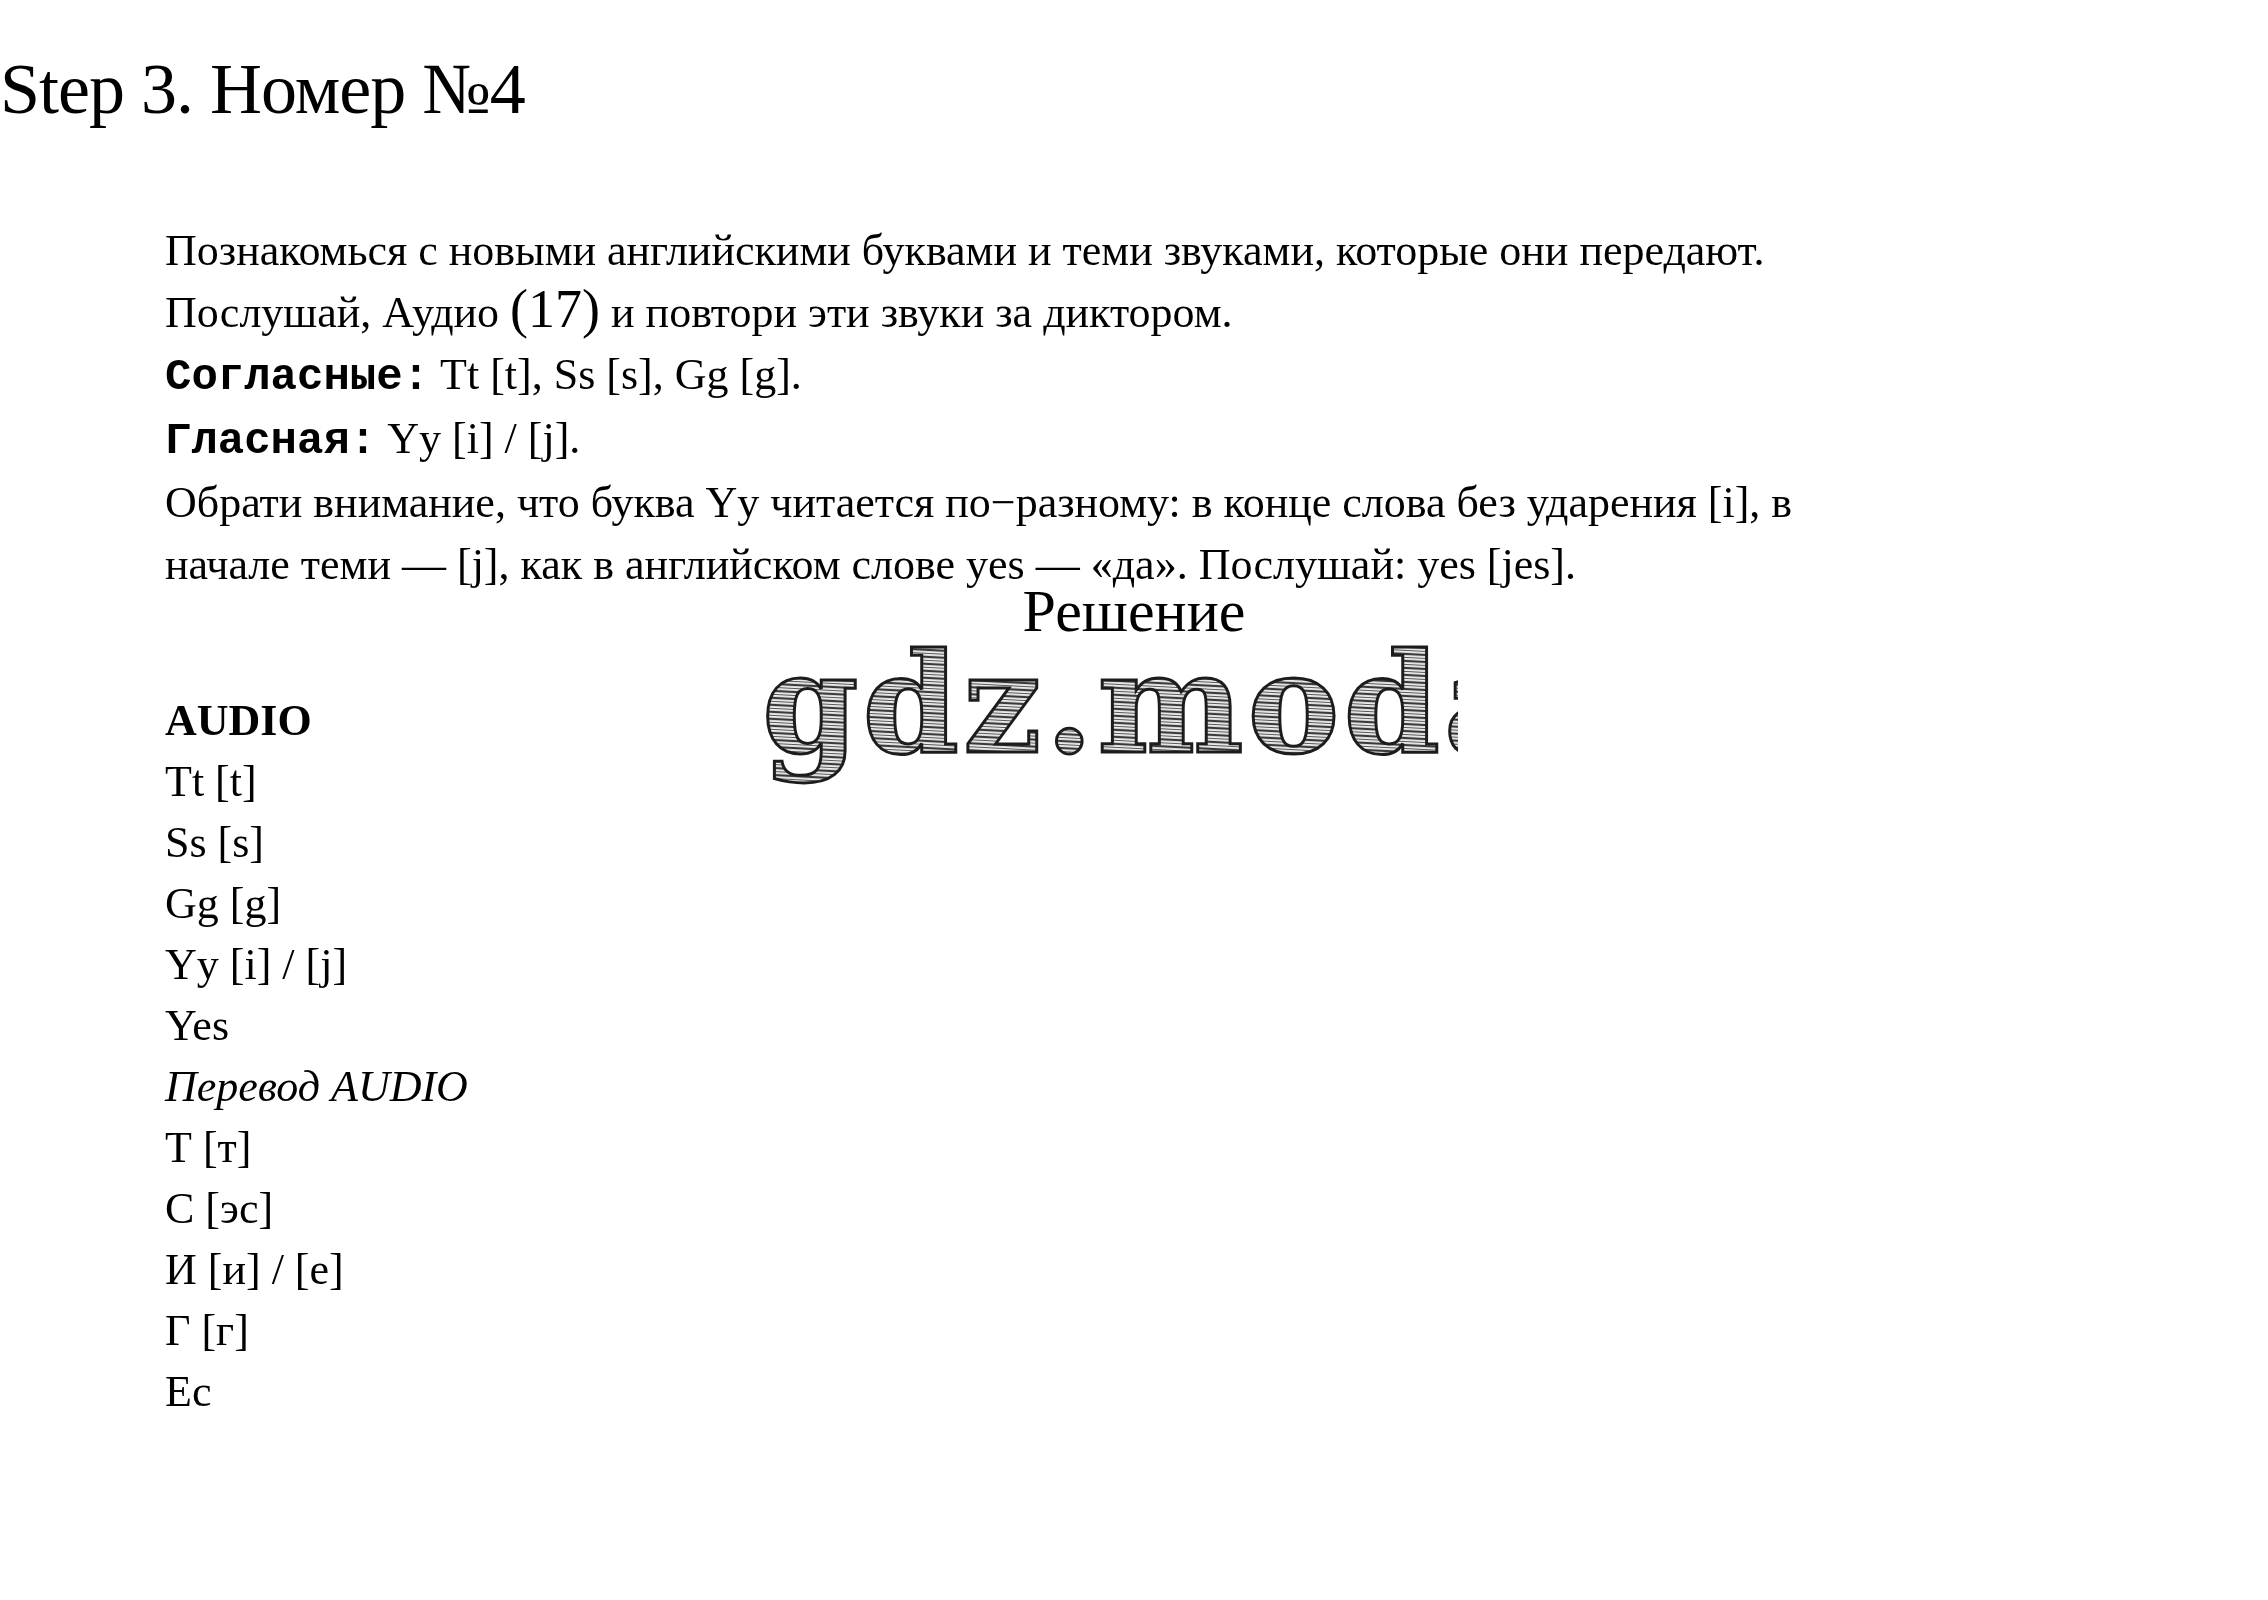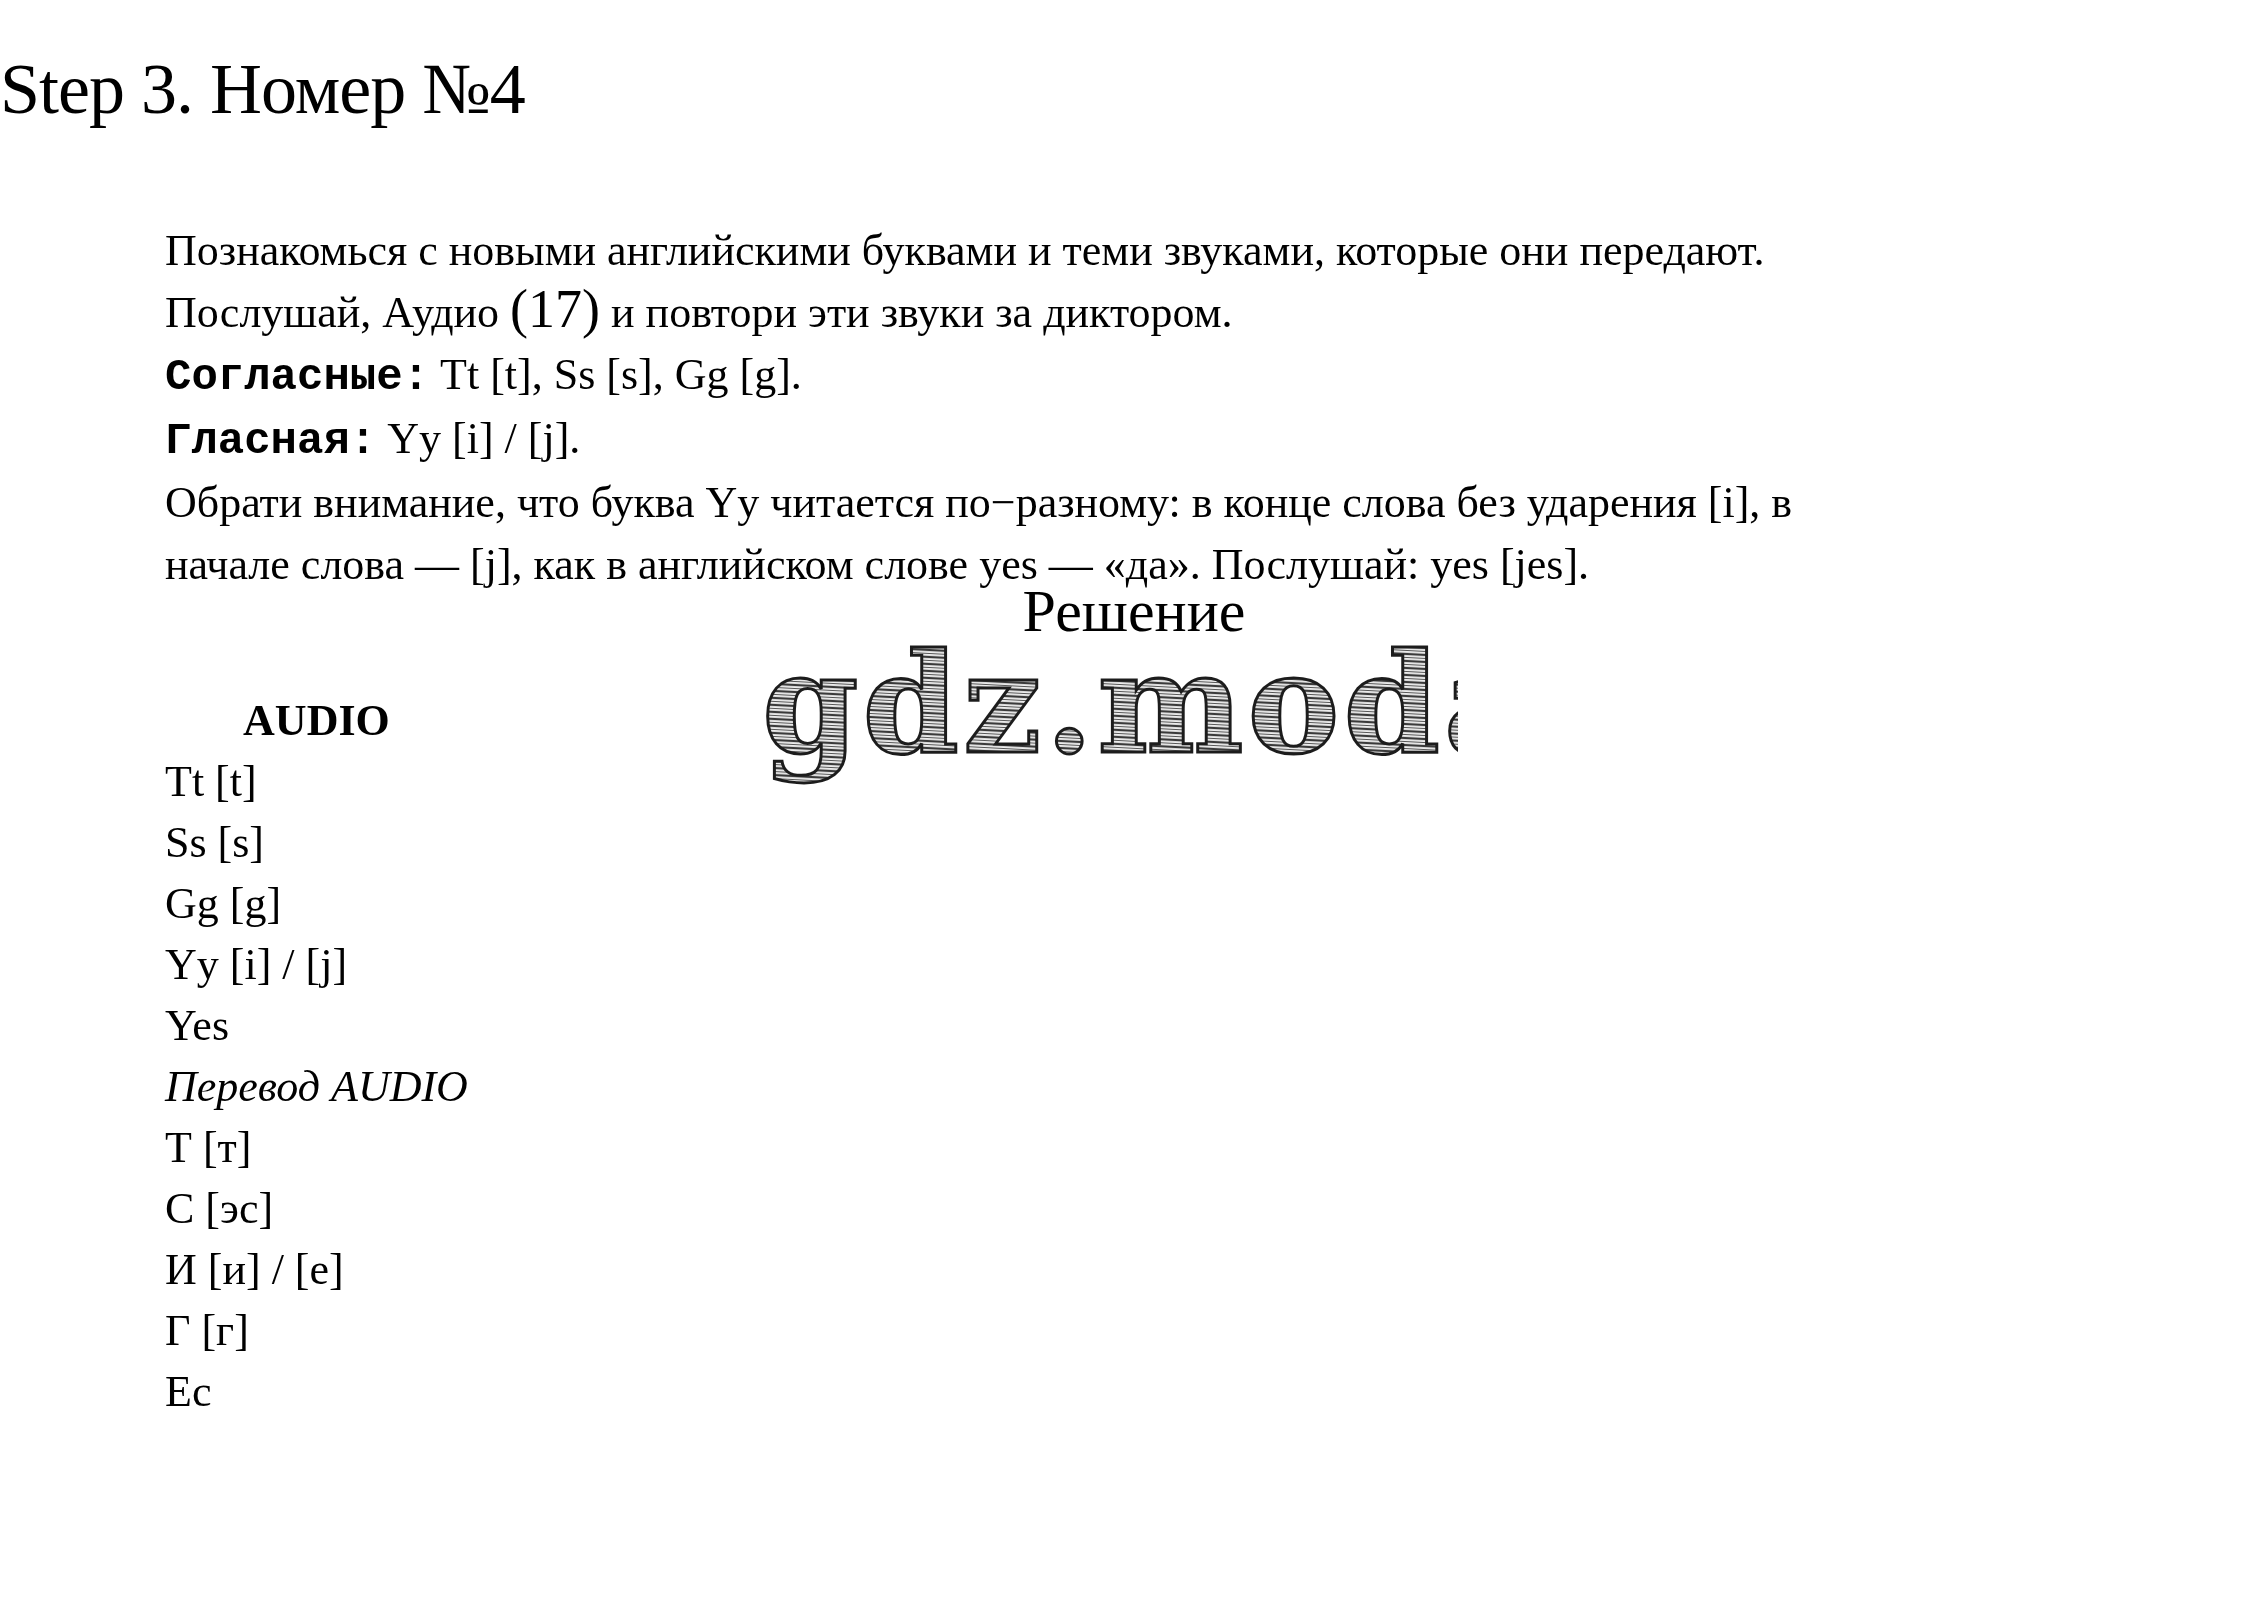--- a/index.html
+++ b/index.html
@@ -51,21 +51,21 @@
     top: 632px;
   }
   .solution-list {
     position: absolute;
     left: 165px;
     top: 690px;
     font-size: 44px;
     line-height: 61px;
     white-space: nowrap;
   }
-  .solution-list .bold { font-weight: bold; text-align: center; }
+  .solution-list .bold { font-weight: bold; }
   .solution-list .bold-italic { font-weight: normal; font-style: italic; }
 </style>
 </head>
 <body>
 
 <div>
 
   <h1 class="page-title">Step 3. Номер №4</h1>
 
   <div class="intro">
@@ -78,21 +78,21 @@
     <div>
       <span class="lead">Согласные:</span><span> Tt [t], Ss [s], Gg [g].</span>
     </div>
     <div>
       <span class="lead">Гласная:</span><span> Yy [i] / [j].</span>
     </div>
     <div>
       <span>Обрати внимание, что буква Yy читается по−разному: в конце слова без ударения [i], в</span>
     </div>
     <div>
-      <span>начале слова — [j], как в английском слове yes — «да». Послушай: yes [jes].</span>
+      <span>начале теми — [j], как в английском слове yes — «да». Послушай: yes [jes].</span>
     </div>
   </div>
 
   <h2 class="solution-heading">Решение</h2>
 
   <svg class="watermark" width="700" height="175" viewBox="0 0 700 175" xmlns="http://www.w3.org/2000/svg">
     <defs>
       <pattern id="hatch" width="7" height="7" patternUnits="userSpaceOnUse" patternTransform="rotate(3)">
         <rect width="7" height="7" fill="#ffffff"></rect>
         <line x1="0" y1="2" x2="7" y2="2" stroke="#3a3a3a" stroke-width="2.4"></line>

